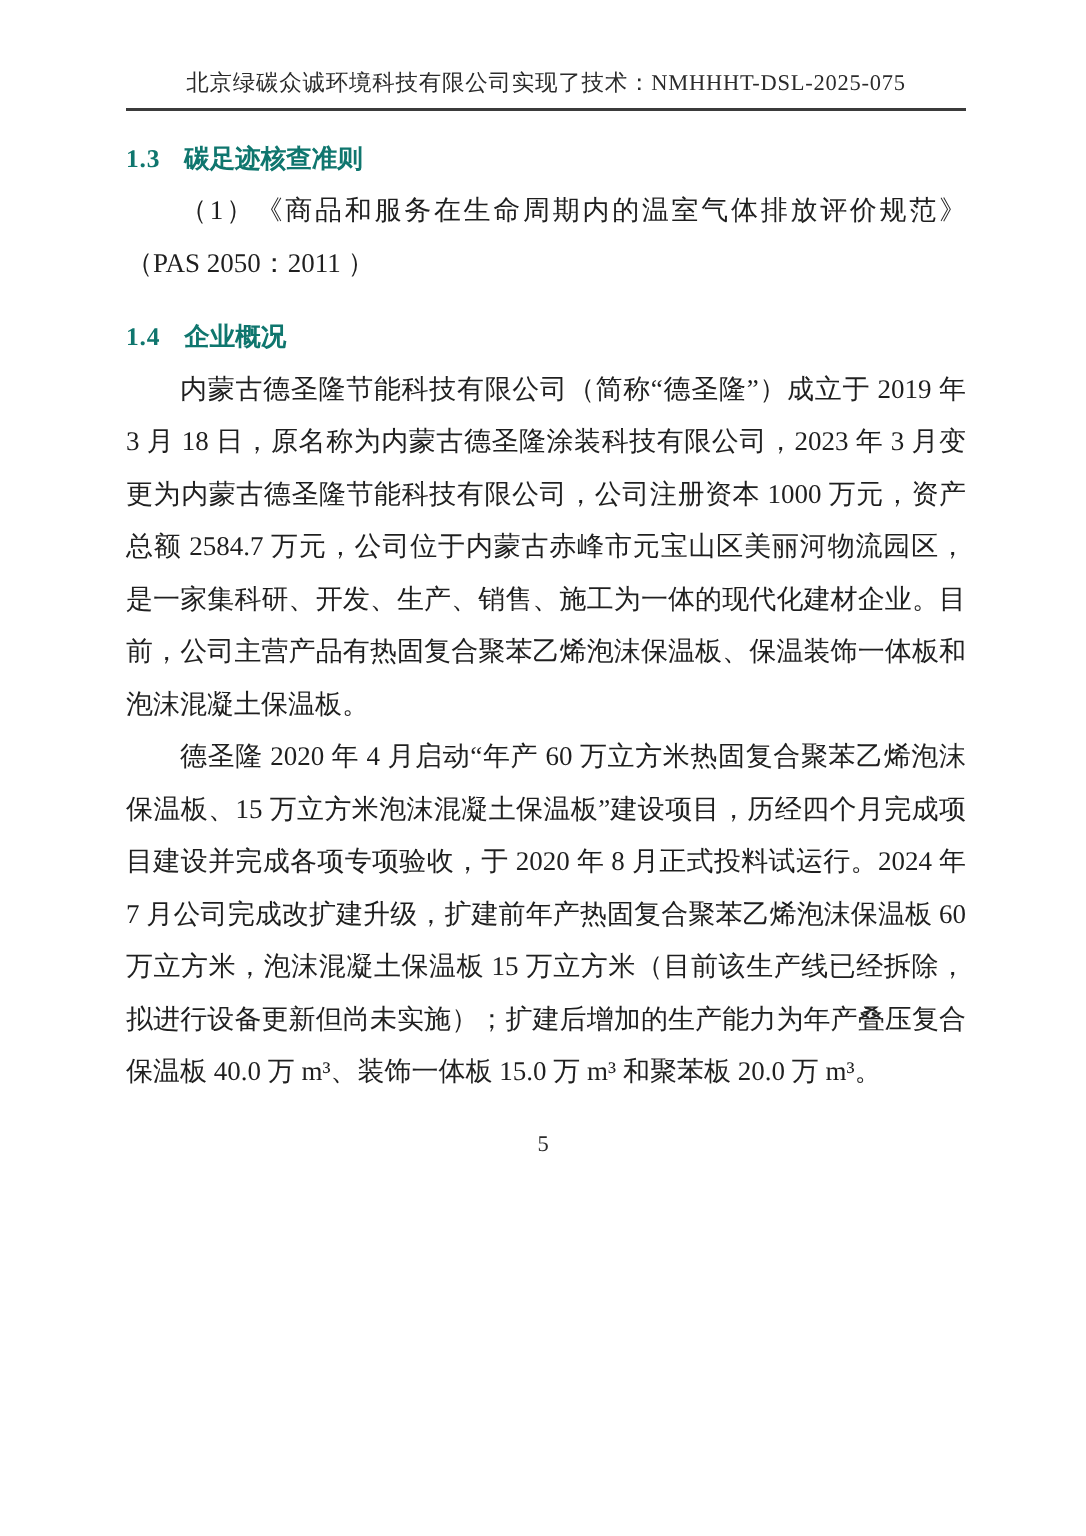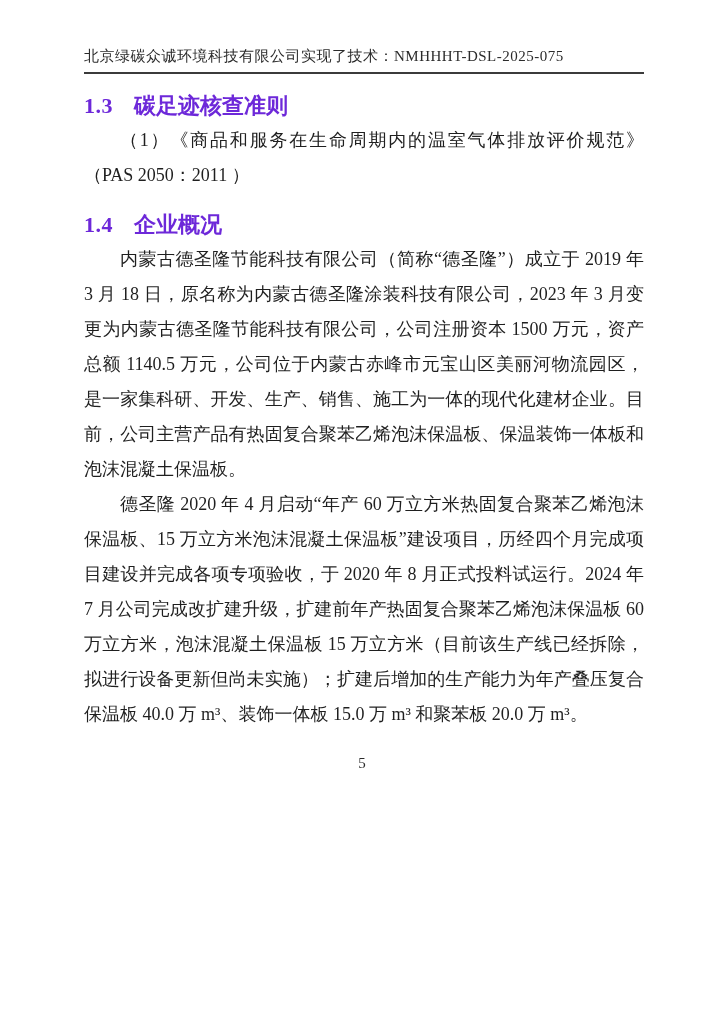--- a/index.html
+++ b/index.html
@@ -14,21 +14,21 @@
     background: #ffffff;
     overflow: hidden;
     font-family: "Liberation Serif", "DejaVu Serif", serif;
     color: #1f1f1f;
   }
   
   .doc-header {
     margin: 48px 80px 0 84px;
     width: 560px;
     display: flex;
-    justify-content: flex-start;
+    justify-content: center;
     align-items: baseline;
     font-size: 15px;
     line-height: 16px;
     color: #2b2b2b;
     padding-bottom: 8px;
     border-bottom: 2px solid #3b3b3b;
     letter-spacing: 0.5px;
   }
   .doc-header .archive {
     white-space: nowrap;
@@ -40,22 +40,22 @@
     font-size: 18px;
     line-height: 35px;
   }
   .fragment {
     margin: 6px 0 0 0;
     text-align: left;
   }
   .section-heading {
     margin: 14px 0 0 0;
     font-weight: bold;
-    color: #6d28d9;
-    font-size: 22px;
+    color: #0f766e;
+    font-size: 17px;
     line-height: 35px;
   }
   .section-heading .sec-num {
     margin-right: 0.95em;
     letter-spacing: 0.5px;
   }
   .para {
     margin: 0;
     text-indent: 2em;
     text-align: justify;
@@ -90,21 +90,21 @@
     <p class="section-heading">
       <span class="sec-num">1.3</span><span>碳足迹核查准则</span>
     </p>
 
     <p class="para">（1）《商品和服务在生命周期内的温室气体排放评价规范》（PAS 2050：2011 ）</p>
 
     <p class="section-heading">
       <span class="sec-num">1.4</span><span>企业概况</span>
     </p>
 
-    <p class="para">内蒙古德圣隆节能科技有限公司（简称“德圣隆”）成立于 2019 年 3 月 18 日，原名称为内蒙古德圣隆涂装科技有限公司，2023 年 3 月变更为内蒙古德圣隆节能科技有限公司，公司注册资本 1500 万元，资产总额 1140.5 万元，公司位于内蒙古赤峰市元宝山区美丽河物流园区，是一家集科研、开发、生产、销售、施工为一体的现代化建材企业。目前，公司主营产品有热固复合聚苯乙烯泡沫保温板、保温装饰一体板和泡沫混凝土保温板。</p>
+    <p class="para">内蒙古德圣隆节能科技有限公司（简称“德圣隆”）成立于 2019 年 3 月 18 日，原名称为内蒙古德圣隆涂装科技有限公司，2023 年 3 月变更为内蒙古德圣隆节能科技有限公司，公司注册资本 1000 万元，资产总额 2584.7 万元，公司位于内蒙古赤峰市元宝山区美丽河物流园区，是一家集科研、开发、生产、销售、施工为一体的现代化建材企业。目前，公司主营产品有热固复合聚苯乙烯泡沫保温板、保温装饰一体板和泡沫混凝土保温板。</p>
 
     <p class="para">德圣隆 2020 年 4 月启动“年产 60 万立方米热固复合聚苯乙烯泡沫保温板、15 万立方米泡沫混凝土保温板”建设项目，历经四个月完成项目建设并完成各项专项验收，于 2020 年 8 月正式投料试运行。2024 年 7 月公司完成改扩建升级，扩建前年产热固复合聚苯乙烯泡沫保温板 60 万立方米，泡沫混凝土保温板 15 万立方米（目前该生产线已经拆除，拟进行设备更新但尚未实施）；扩建后增加的生产能力为年产叠压复合保温板 40.0 万 m³、装饰一体板 15.0 万 m³ 和聚苯板 20.0 万 m³。</p>
 
 
   </div>
 
   <div class="doc-footer">
     <span>5</span>
   </div>
 

